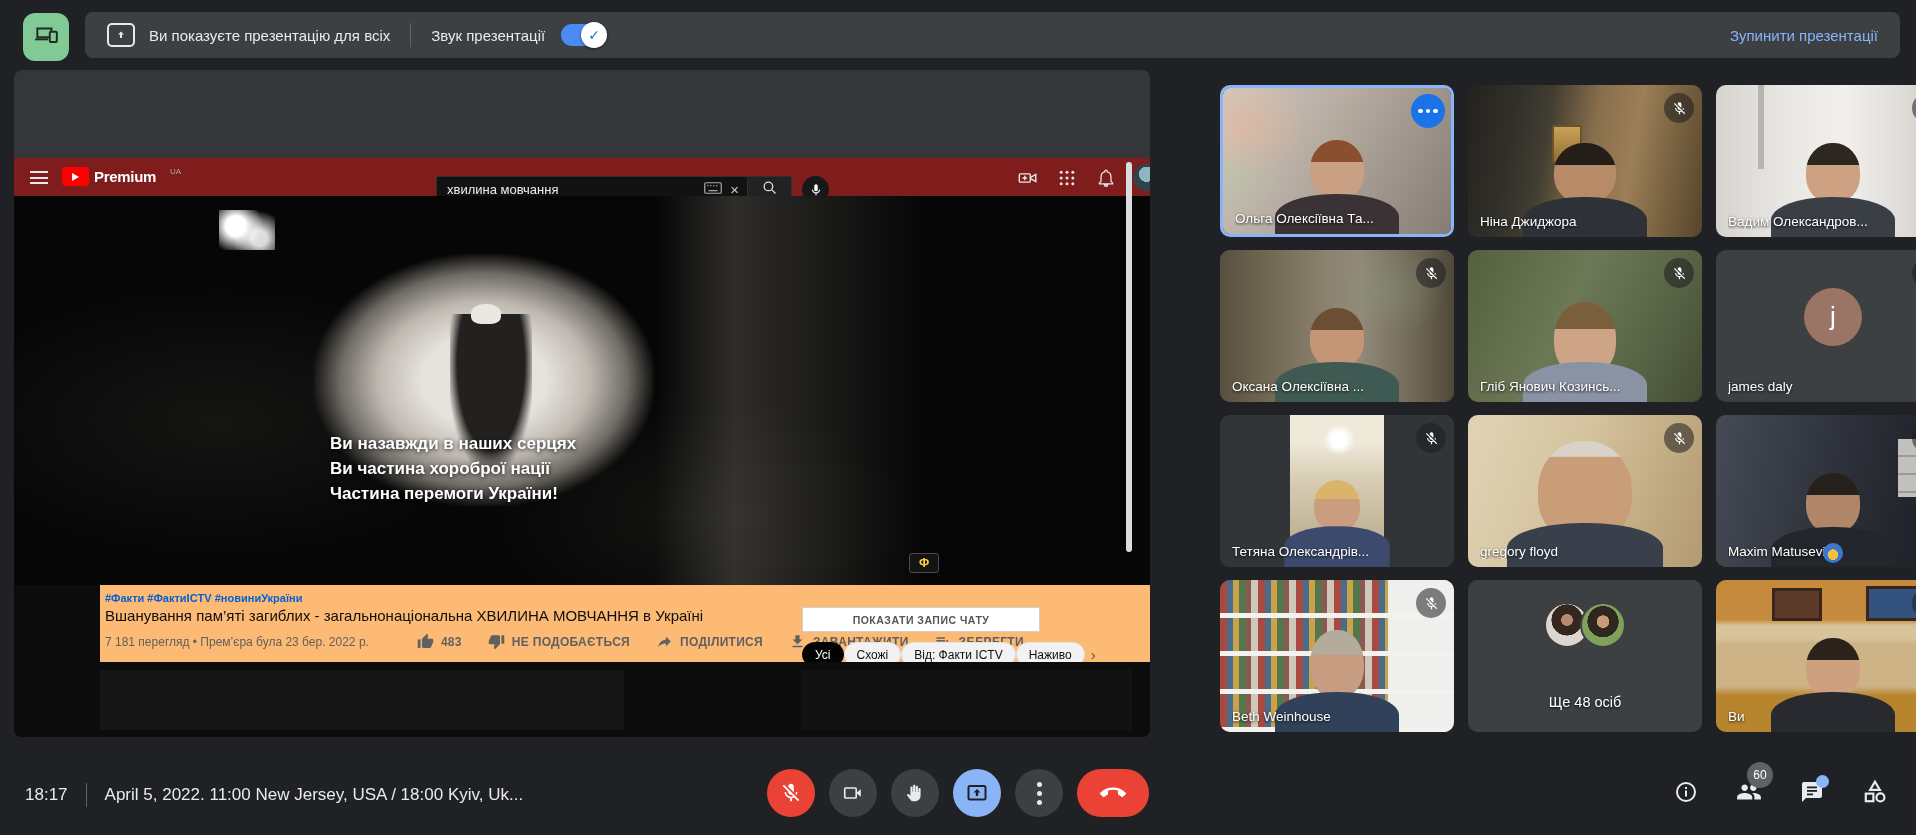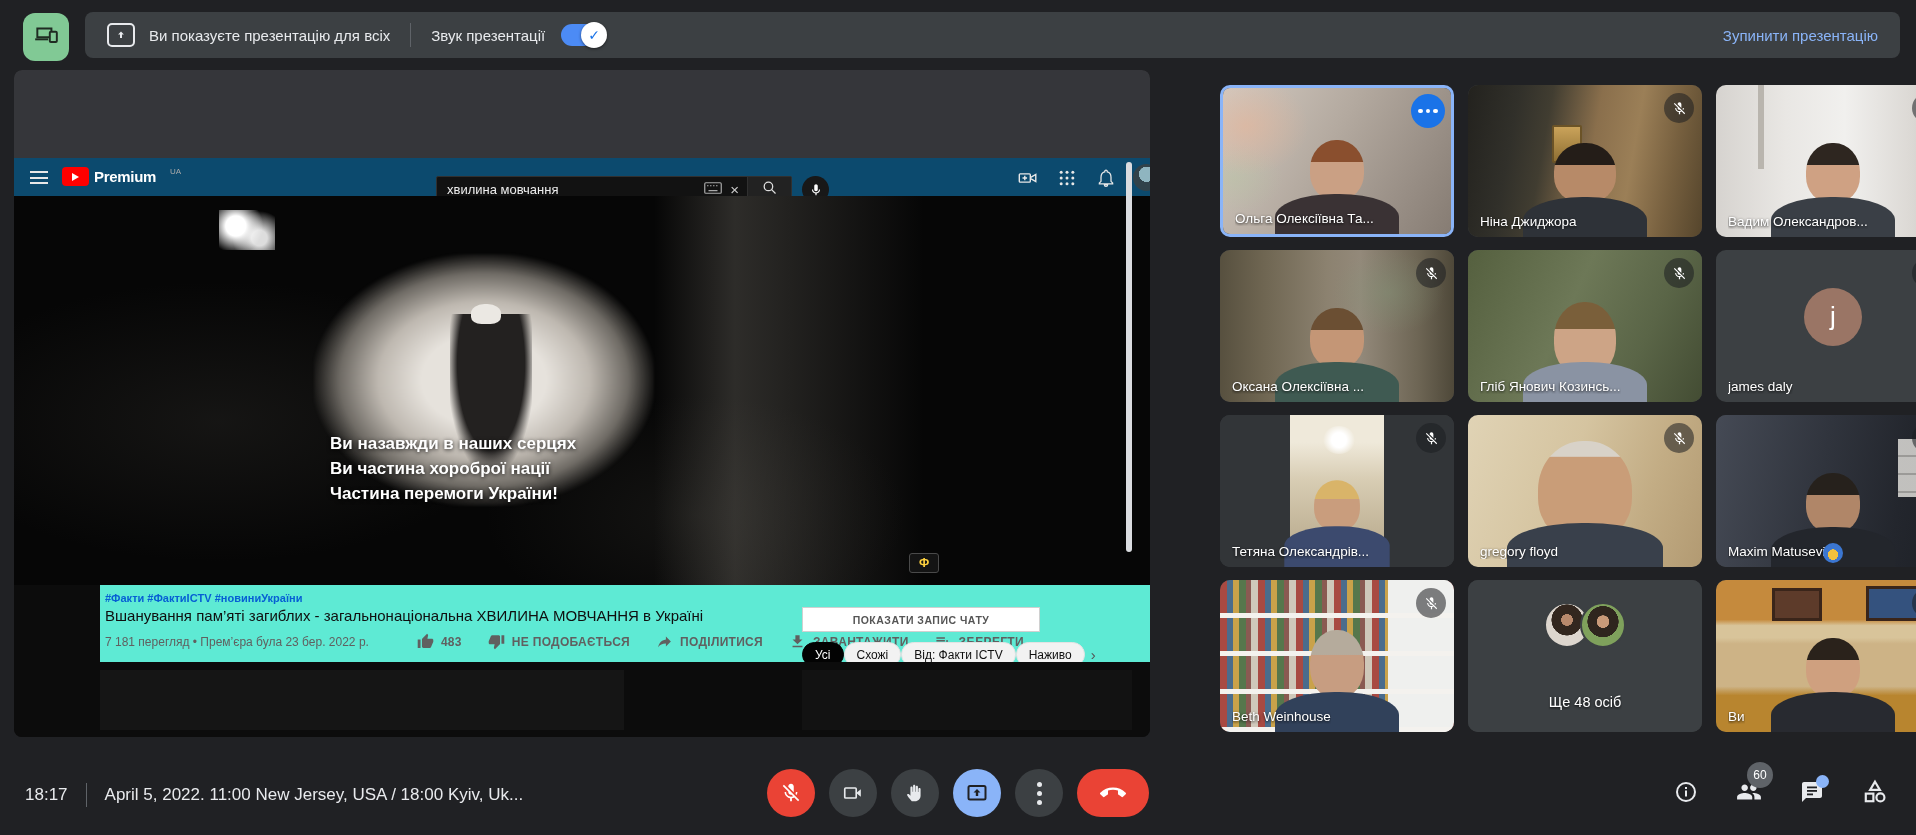--- a/index.html
+++ b/index.html
@@ -19,23 +19,23 @@
     margin-left:16px; cursor:pointer; flex:none; }
   .toggle .knob { position:absolute; right:-2px; top:-2px; width:26px; height:26px; border-radius:50%;
     background:#fff; box-shadow:0 1px 3px rgba(0,0,0,.5); color:#1a73e8; font-size:14px; font-weight:bold;
     display:flex; align-items:center; justify-content:center; }
   .stop-link { margin-left:auto; color:#8ab4f8; cursor:pointer; }
 
   
   .stage { position:absolute; left:14px; top:70px; width:1136px; height:667px; border-radius:8px;
     overflow:hidden; background:#111; }
   .chrome { position:absolute; left:0; top:0; width:1136px; height:88px; background:#35363a; }
-  .ythead { position:absolute; left:0; top:88px; width:1136px; height:38px; background:#0c4a6e; }
+  .ythead { position:absolute; left:0; top:88px; width:1136px; height:38px; background:#7f1d1d; }
   .yt-video { position:absolute; left:0; top:126px; width:1136px; height:389px; background:#060606; }
-  .yt-info { position:absolute; left:0; top:515px; width:1136px; height:77px; background:#5eead4; }
+  .yt-info { position:absolute; left:0; top:515px; width:1136px; height:77px; background:#fdba74; }
   .yt-below { position:absolute; left:0; top:592px; width:1136px; height:75px; background:#0c0c0c; }
   .scroll-thumb { position:absolute; right:18px; top:92px; width:6px; height:390px; background:#dadce0;
     border-radius:3px; z-index:6; }
 
   
   .hamburger { position:absolute; left:16px; top:13px; width:18px; height:13px; cursor:pointer; }
   .hamburger i { display:block; height:2px; background:#e8e8e8; margin-bottom:3.5px; }
   .ytlogo { position:absolute; left:48px; top:9px; display:flex; align-items:flex-start; cursor:pointer; }
   .playbox { width:27px; height:19px; background:#f00; border-radius:4px; display:flex; align-items:center;
     justify-content:center; margin-right:5px; }
@@ -220,21 +220,21 @@
       <svg width="14" height="14" viewBox="0 0 24 24">
           <path fill="#e8eaed" d="M12 6l5 5h-3.3v6h-3.4v-6H7z"></path>
         </svg>
     </span>
     <span>Ви показуєте презентацію для всіх</span>
     <span class="pill-divider"></span>
     <span>Звук презентації</span>
     <span class="toggle">
       <span class="knob">✓</span>
     </span>
-    <span class="stop-link">Зупинити презентацію</span>
+    <span class="stop-link">Зупинити презентації</span>
   </div>
 </div>
 
 <div class="stage">
   <div class="chrome"></div>
 
   <div class="ythead">
     <span class="hamburger">
         <i></i>
         <i></i>

